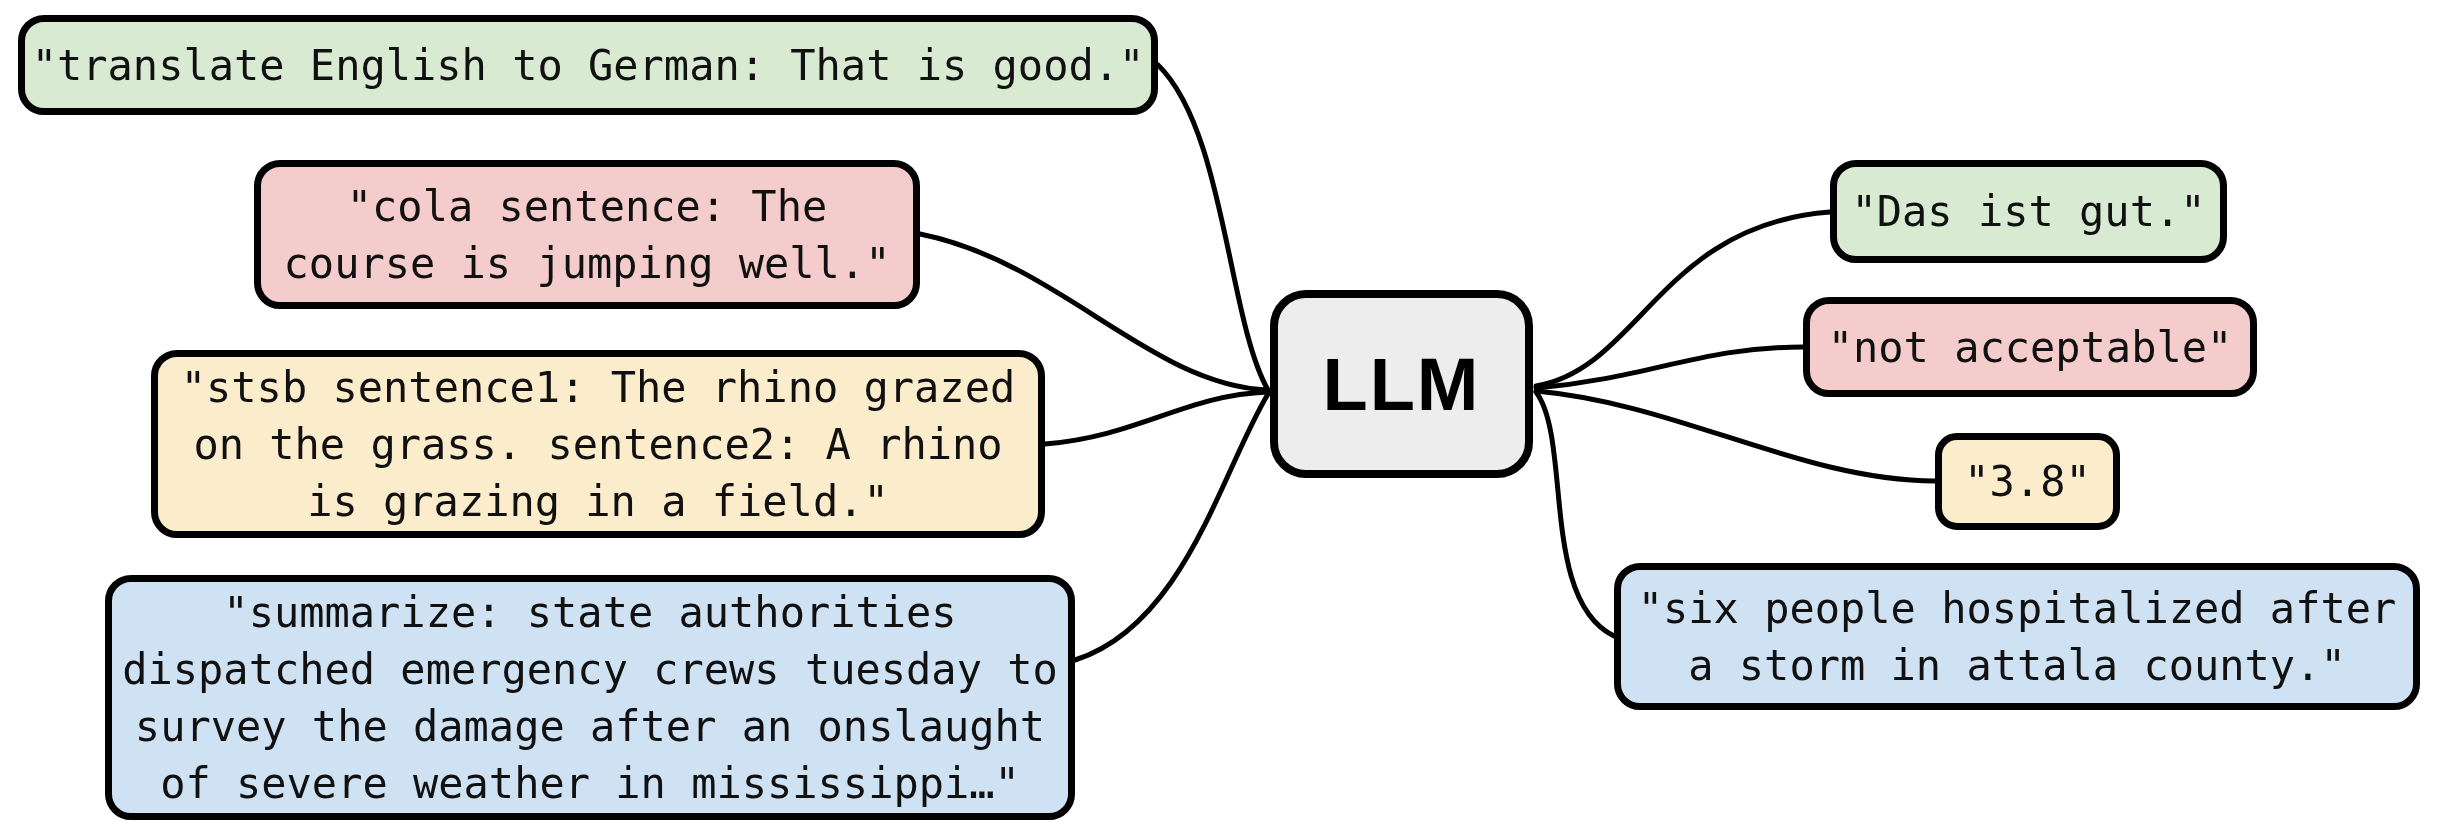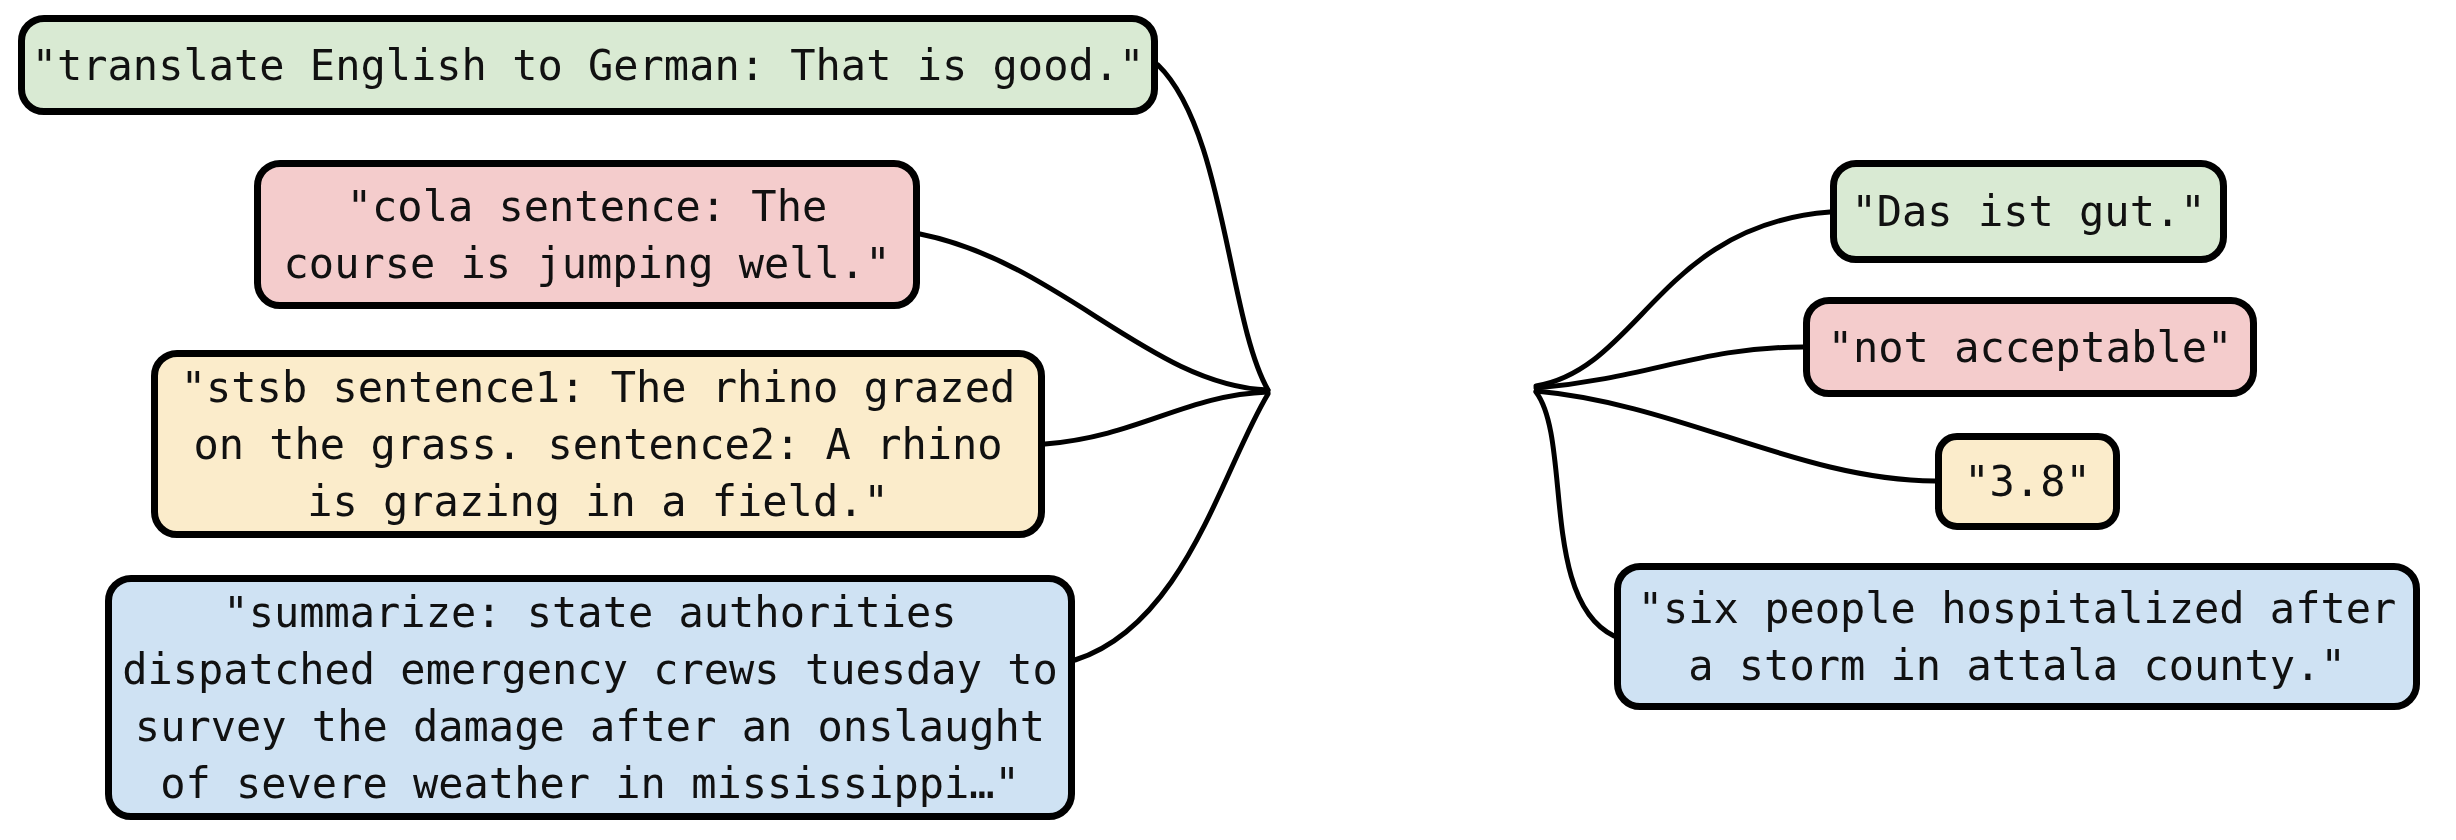--- a/index.html
+++ b/index.html
@@ -93,20 +93,23 @@
 is grazing in a field."</span>
   </div>
 
   <div class="box c-blue in4">
     <span class="box-text">"summarize: state authorities
 dispatched emergency crews tuesday to
 survey the damage after an onslaught
 of severe weather in mississippi…"</span>
   </div>
 
+  <div class="box llm">
+    <span class="llm-label">LLM</span>
+  </div>
 
   <div class="box c-green out1">
     <span class="box-text">"Das ist gut."</span>
   </div>
 
   <div class="box c-red out2">
     <span class="box-text">"not acceptable"</span>
   </div>
 
   <div class="box c-yellow out3">

